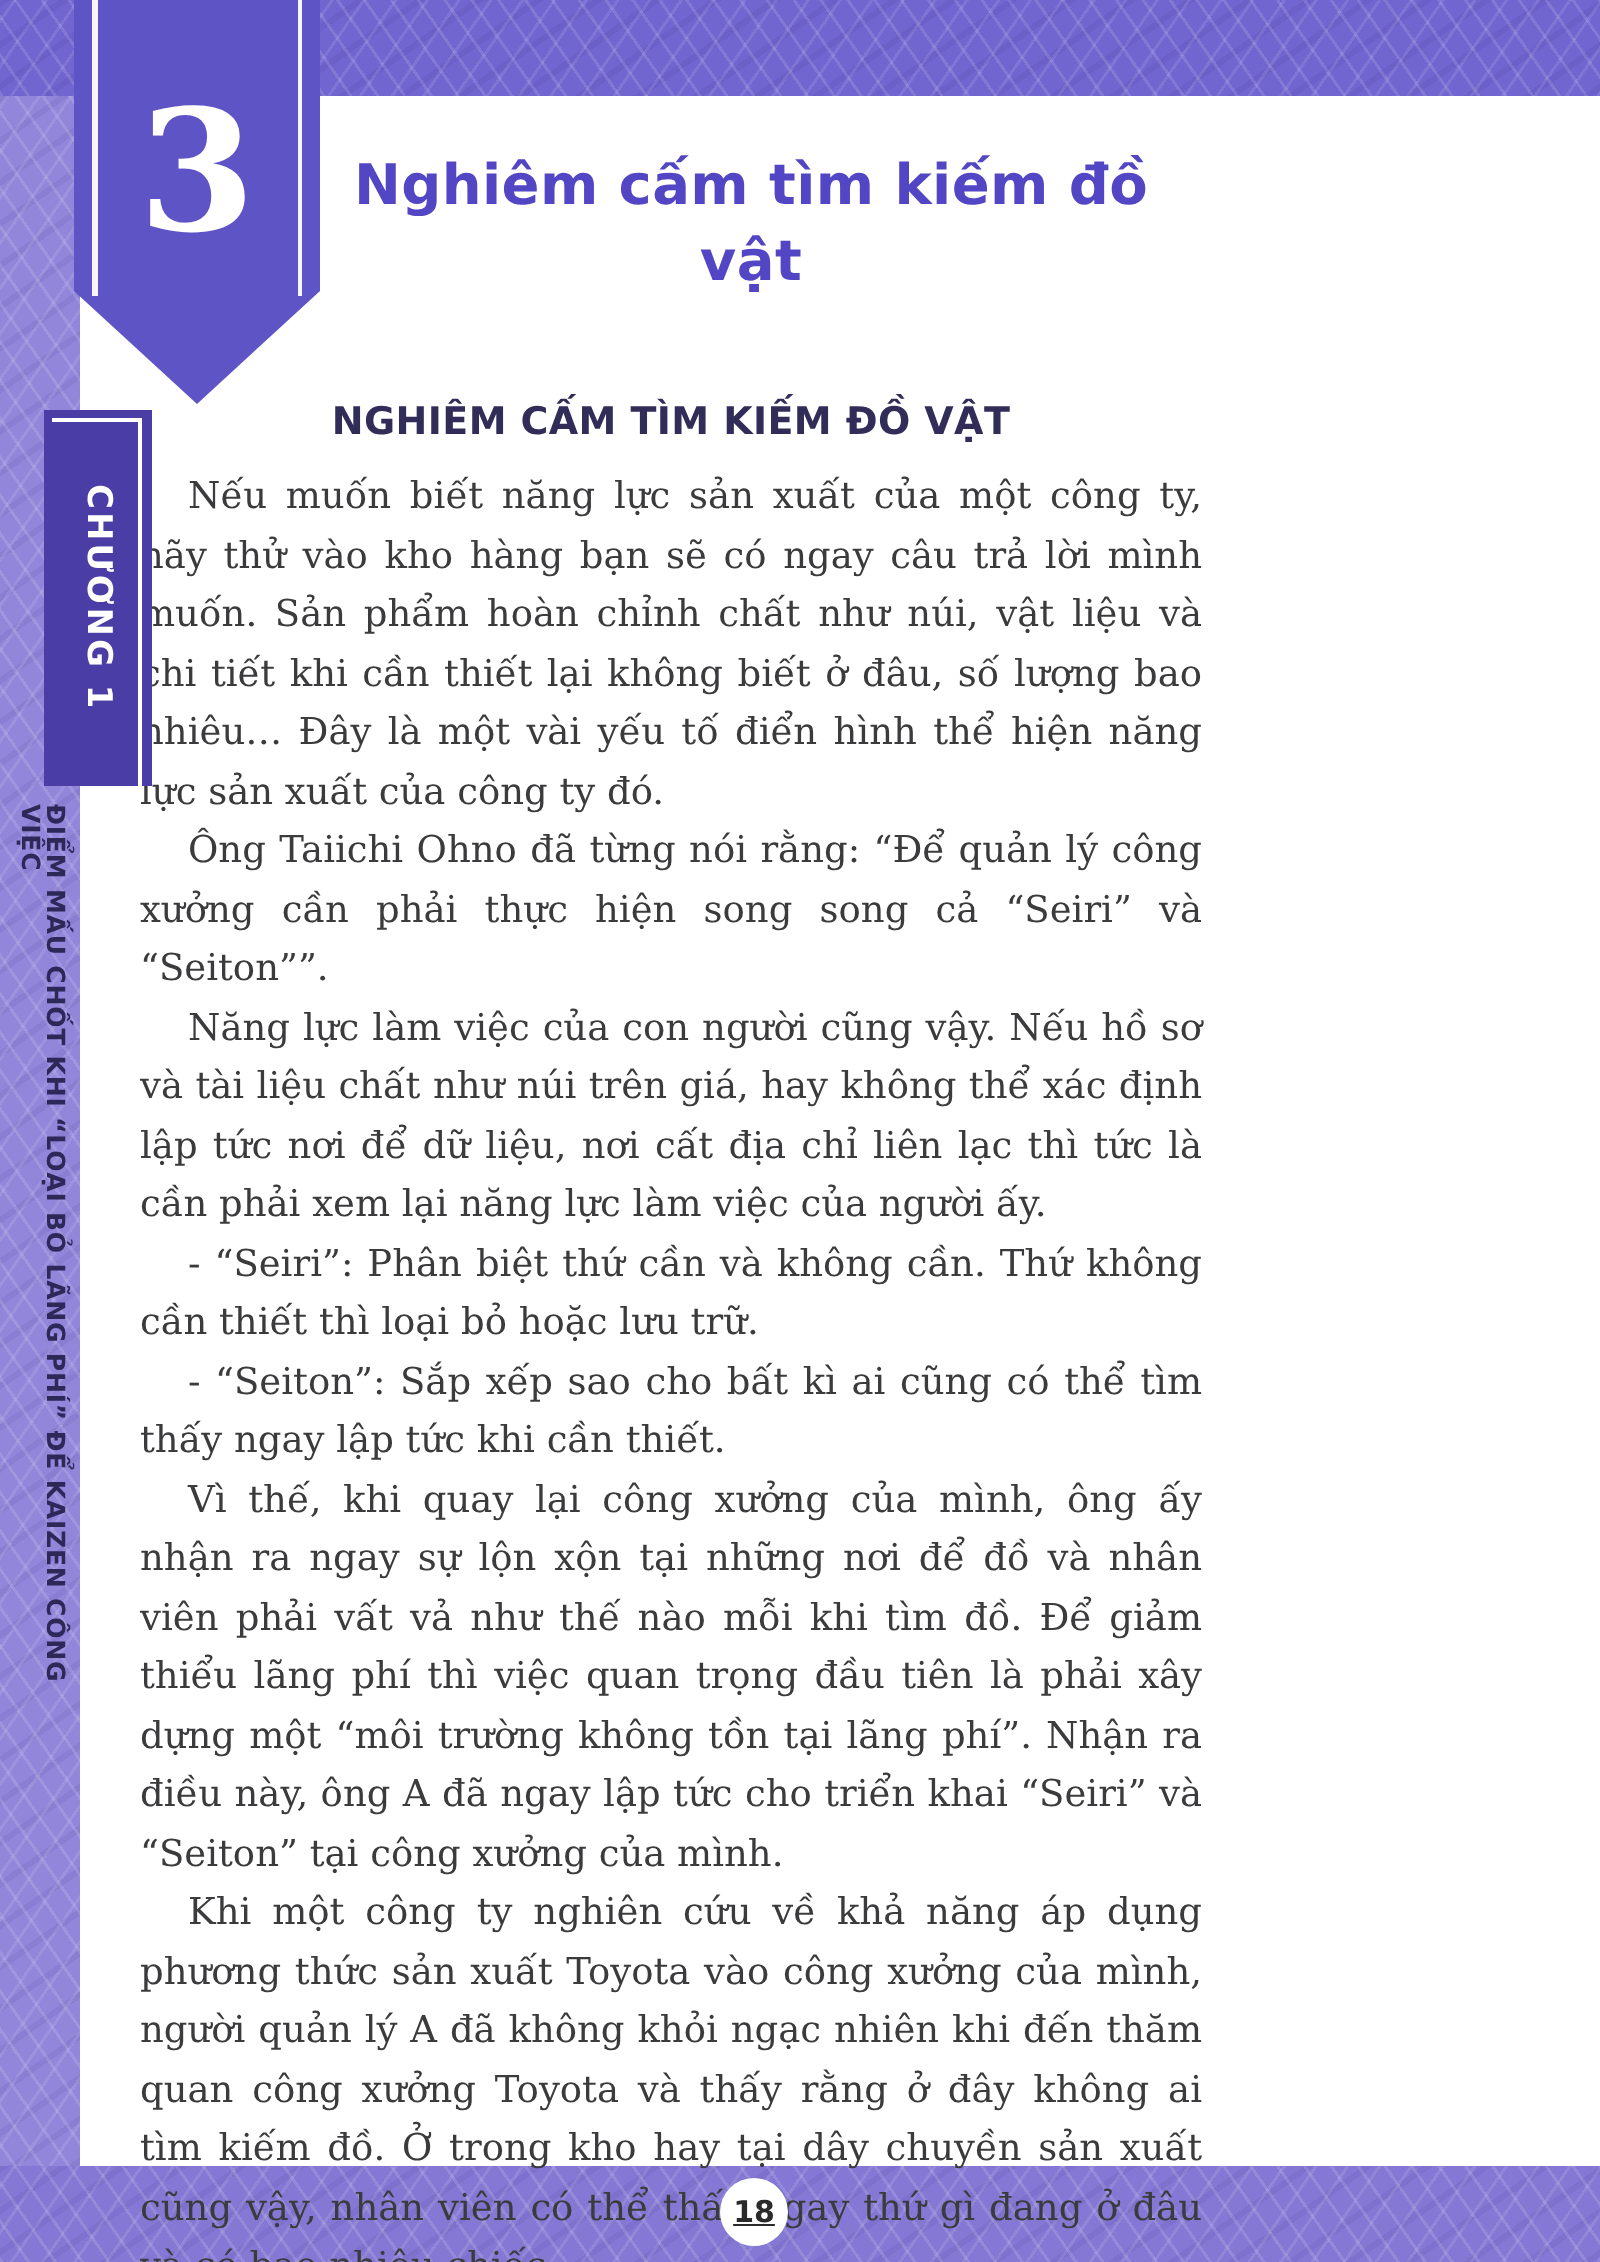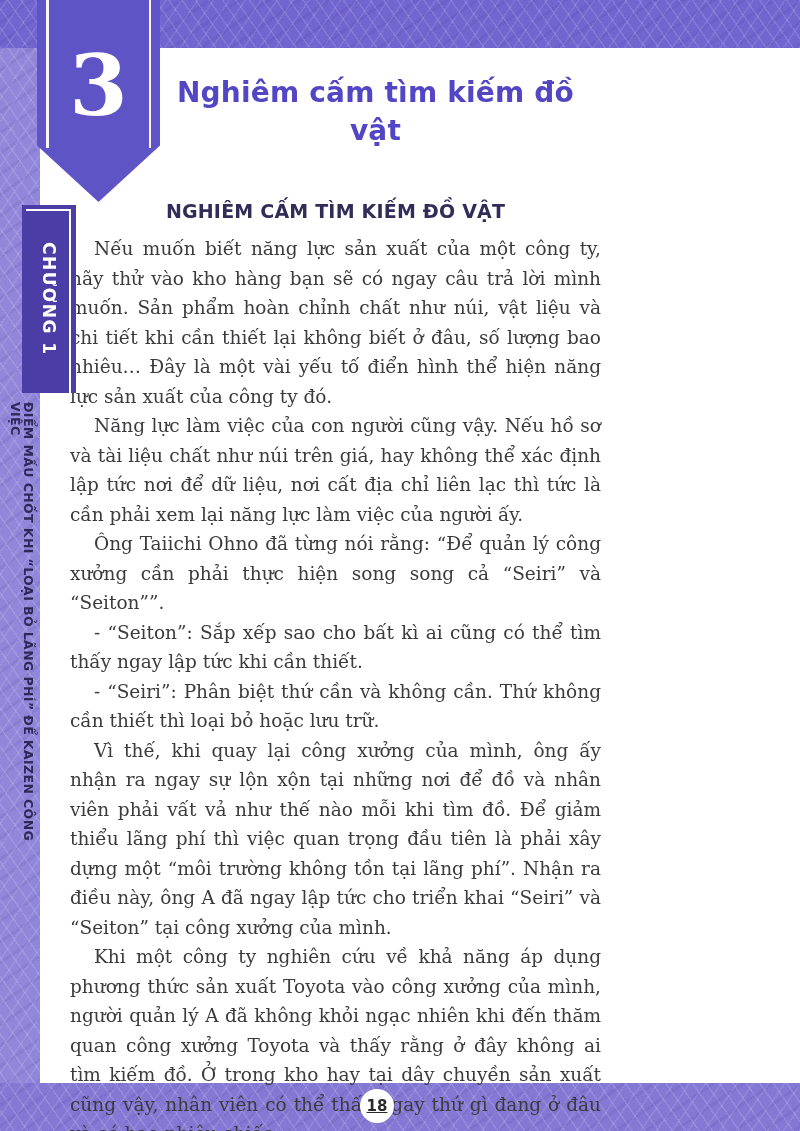--- a/index.html
+++ b/index.html
@@ -104,24 +104,24 @@
   <div class="sheet-inner">
 
     <div class="page-title">
       <div>Nghiêm cấm tìm kiếm đồ vật</div>
     </div>
 
     <div class="section-heading first">NGHIÊM CẤM TÌM KIẾM ĐỒ VẬT</div>
 
     <div class="body-text">
       <p>Nếu muốn biết năng lực sản xuất của một công ty, hãy thử vào kho hàng bạn sẽ có ngay câu trả lời mình muốn. Sản phẩm hoàn chỉnh chất như núi, vật liệu và chi tiết khi cần thiết lại không biết ở đâu, số lượng bao nhiêu… Đây là một vài yếu tố điển hình thể hiện năng lực sản xuất của công ty đó.</p>
+      <p>Ông Taiichi Ohno đã từng nói rằng: “Để quản lý công xưởng cần phải thực hiện song song cả “Seiri” và “Seiton””.</p>
       <p>Năng lực làm việc của con người cũng vậy. Nếu hồ sơ và tài liệu chất như núi trên giá, hay không thể xác định lập tức nơi để dữ liệu, nơi cất địa chỉ liên lạc thì tức là cần phải xem lại năng lực làm việc của người ấy.</p>
-      <p>Ông Taiichi Ohno đã từng nói rằng: “Để quản lý công xưởng cần phải thực hiện song song cả “Seiri” và “Seiton””.</p>
+      <p>- “Seiri”: Phân biệt thứ cần và không cần. Thứ không cần thiết thì loại bỏ hoặc lưu trữ.</p>
       <p>- “Seiton”: Sắp xếp sao cho bất kì ai cũng có thể tìm thấy ngay lập tức khi cần thiết.</p>
-      <p>- “Seiri”: Phân biệt thứ cần và không cần. Thứ không cần thiết thì loại bỏ hoặc lưu trữ.</p>
       <p>Vì thế, khi quay lại công xưởng của mình, ông ấy nhận ra ngay sự lộn xộn tại những nơi để đồ và nhân viên phải vất vả như thế nào mỗi khi tìm đồ. Để giảm thiểu lãng phí thì việc quan trọng đầu tiên là phải xây dựng một “môi trường không tồn tại lãng phí”. Nhận ra điều này, ông A đã ngay lập tức cho triển khai “Seiri” và “Seiton” tại công xưởng của mình.</p>
       <p>Khi một công ty nghiên cứu về khả năng áp dụng phương thức sản xuất Toyota vào công xưởng của mình, người quản lý A đã không khỏi ngạc nhiên khi đến thăm quan công xưởng Toyota và thấy rằng ở đây không ai tìm kiếm đồ. Ở trong kho hay tại dây chuyền sản xuất cũng vậy, nhân viên có thể thấy ngay thứ gì đang ở đâu và có bao nhiêu chiếc.</p>
     </div>
 
     <div class="section-heading second">TRIỆT ĐỂ THỰC HIỆN VÀ DUY TRÌ “SEIRI”, “SEITON”</div>
 
     <div class="body-text">
       <p>Việc cần làm ngay là “Seiri”.</p>
 
     </div>

